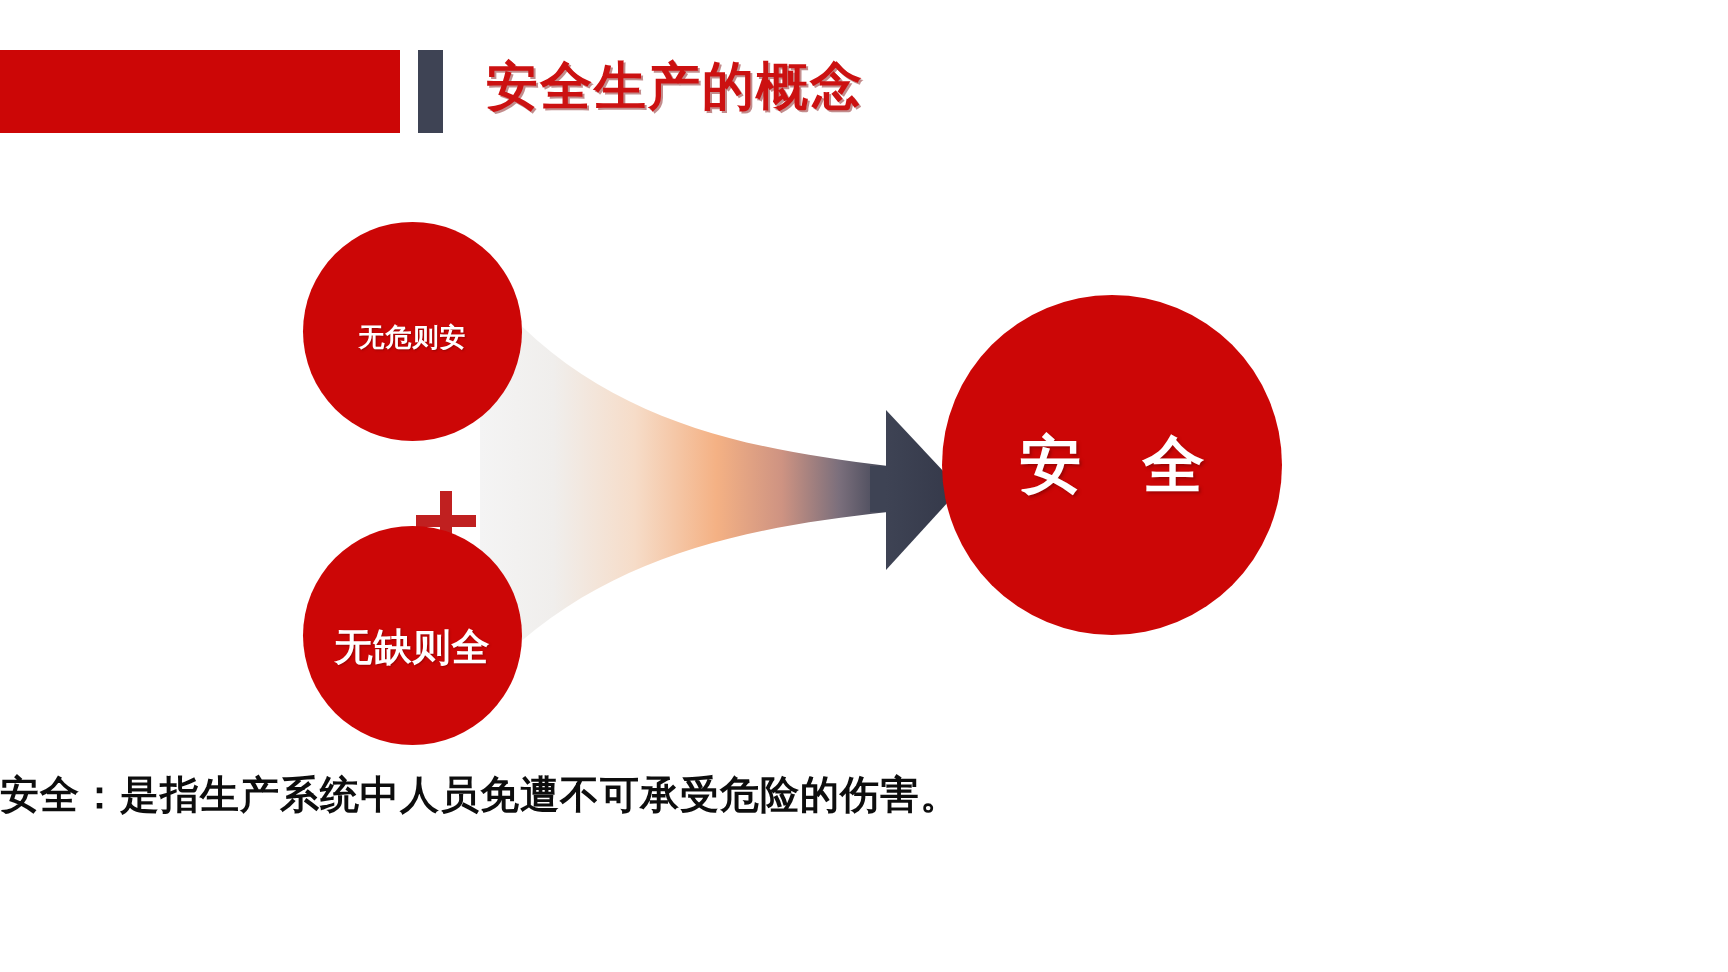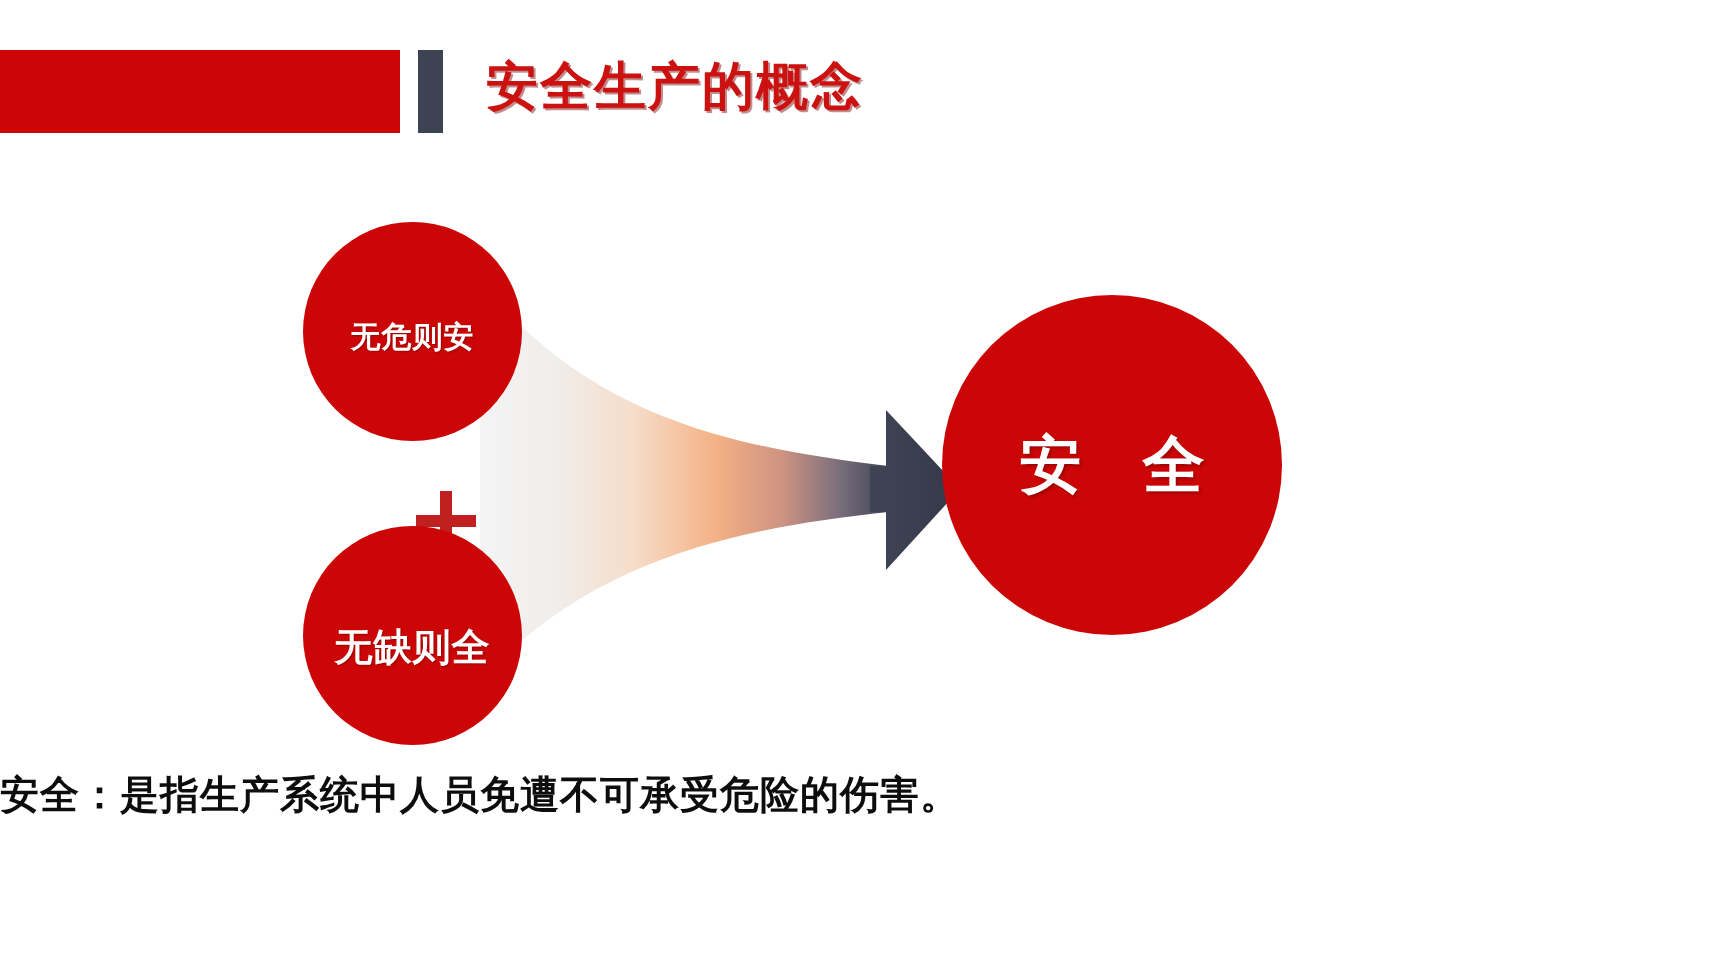--- a/index.html
+++ b/index.html
@@ -83,21 +83,21 @@
     text-shadow: 1px 1px 2px rgba(110,0,0,0.55);
   }
 
   #bubble-top {
     left: 303px;
     top: 222px;
     width: 219px;
     height: 219px;
   }
   #bubble-top .bubble-label {
-    font-size: 30px;
+    font-size: 26px;
     letter-spacing: 1px;
     transform: translateY(6px);
   }
 
   #bubble-bottom {
     left: 303px;
     top: 526px;
     width: 219px;
     height: 219px;
   }

